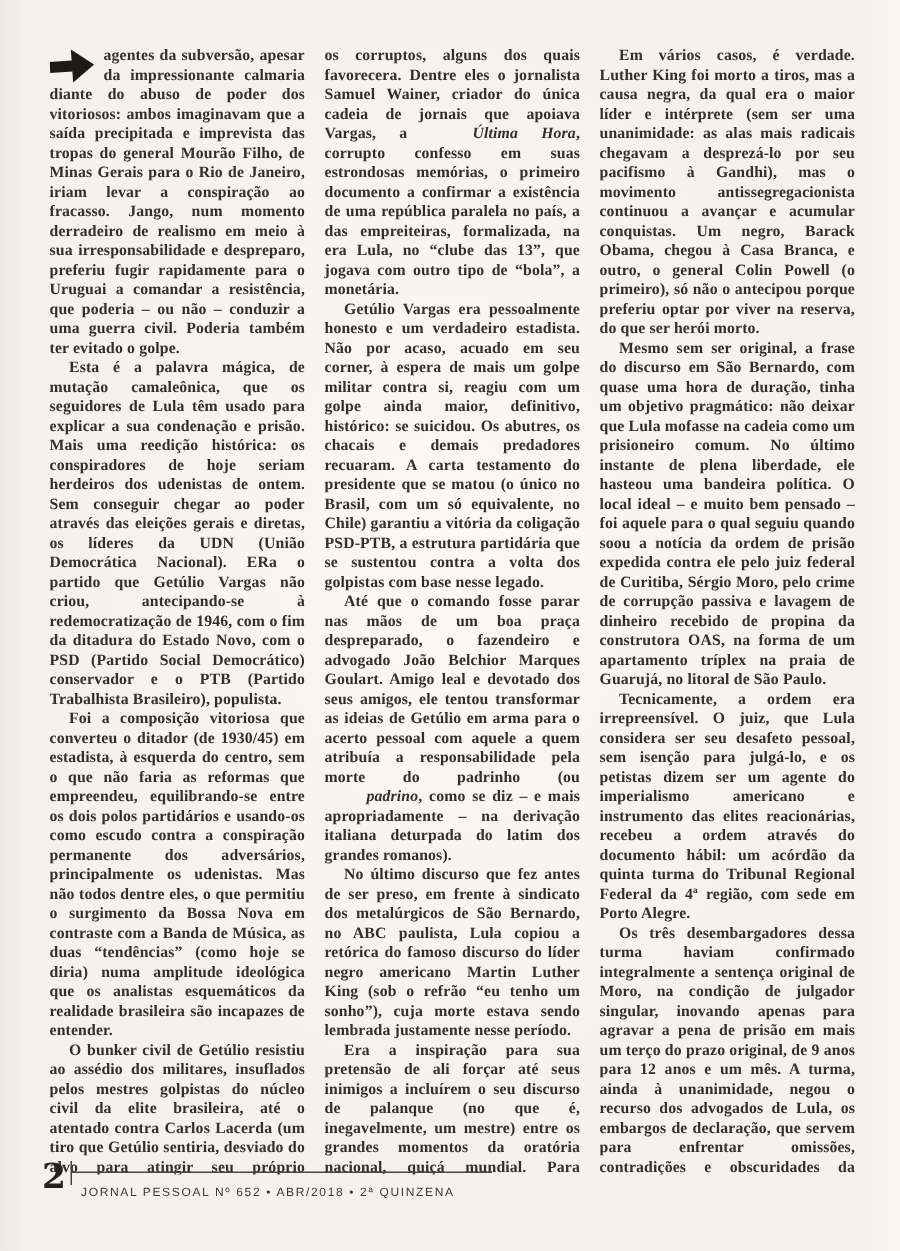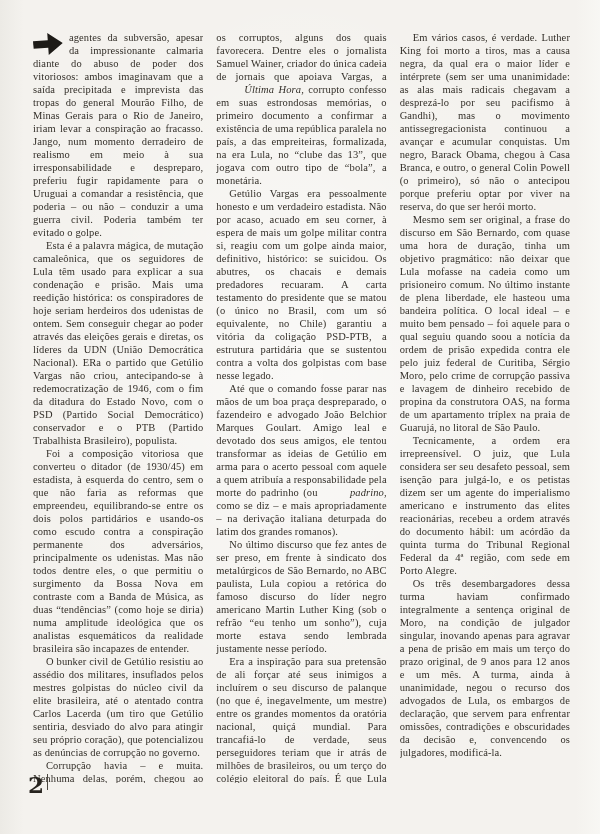--- a/index.html
+++ b/index.html
@@ -25,21 +25,21 @@
     column-gap: 13px;
   }
   .column {
     overflow: hidden;
     font-size: 10.5px;
     line-height: 13px;
     color: #332f29;
     text-align: justify;
     letter-spacing: 0.1px;
   }
-  .column p { margin: 0; }
+  .column p { margin: 0; font-weight: bold; }
   .column p.indent { text-indent: 13px; }
   .arrow-wrap {
     float: left;
     width: 30px; height: 24px;
     margin: 1px 6px 0 0;
   }
   .arrow-wrap svg { display: block; transform: rotate(-4deg); }
   em { font-style: italic; margin-left: 28px; }
   .footer {
     position: absolute;
@@ -101,15 +101,18 @@
         <p class="indent"><span>Em vários casos, é verdade. Luther King foi morto a tiros, mas a causa negra, da qual era o maior líder e intérprete (sem ser uma unanimidade: as alas mais radicais chegavam a desprezá-lo por seu pacifismo à Gandhi), mas o movimento antissegregacionista continuou a avançar e acumular conquistas. Um negro, Barack Obama, chegou à Casa Branca, e outro, o general Colin Powell (o primeiro), só não o antecipou porque preferiu optar por viver na reserva, do que ser herói morto.</span></p>
         <p class="indent"><span>Mesmo sem ser original, a frase do discurso em São Bernardo, com quase uma hora de duração, tinha um objetivo pragmático: não deixar que Lula mofasse na cadeia como um prisioneiro comum. No último instante de plena liberdade, ele hasteou uma bandeira política. O local ideal – e muito bem pensado – foi aquele para o qual seguiu quando soou a notícia da ordem de prisão expedida contra ele pelo juiz federal de Curitiba, Sérgio Moro, pelo crime de corrupção passiva e lavagem de dinheiro recebido de propina da construtora OAS, na forma de um apartamento tríplex na praia de Guarujá, no litoral de São Paulo.</span></p>
         <p class="indent"><span>Tecnicamente, a ordem era irrepreensível. O juiz, que Lula considera ser seu desafeto pessoal, sem isenção para julgá-lo, e os petistas dizem ser um agente do imperialismo americano e instrumento das elites reacionárias, recebeu a ordem através do documento hábil: um acórdão da quinta turma do Tribunal Regional Federal da 4ª região, com sede em Porto Alegre.</span></p>
         <p class="indent"><span>Os três desembargadores dessa turma haviam confirmado integralmente a sentença original de Moro, na condição de julgador singular, inovando apenas para agravar a pena de prisão em mais um terço do prazo original, de 9 anos para 12 anos e um mês. A turma, ainda à unanimidade, negou o recurso dos advogados de Lula, os embargos de declaração, que servem para enfrentar omissões, contradições e obscuridades da decisão e, convencendo os julgadores, modificá-la.</span></p>
       </div>
   </div>
 
   <div class="footer">
     <span class="page-number">2</span>
     <span class="tick"></span>
+    <span class="rule-group">
+      <span class="journal-line">JORNAL PESSOAL Nº 652 • ABR/2018 • 2ª QUINZENA</span>
+    </span>
   </div>
 
 </div>
 
 </body></html>

